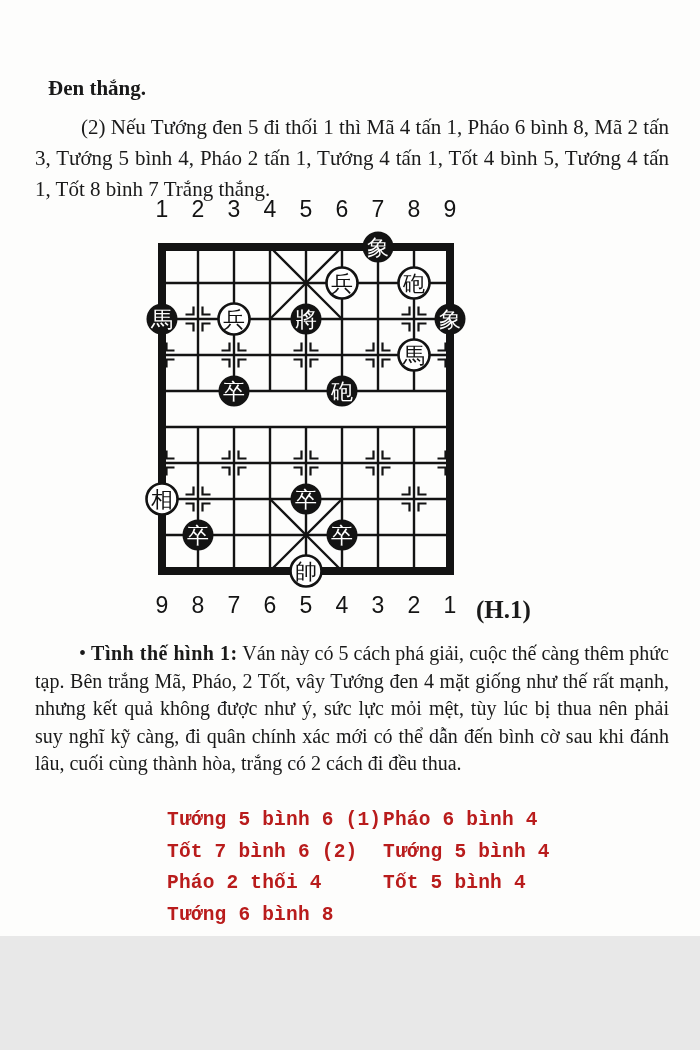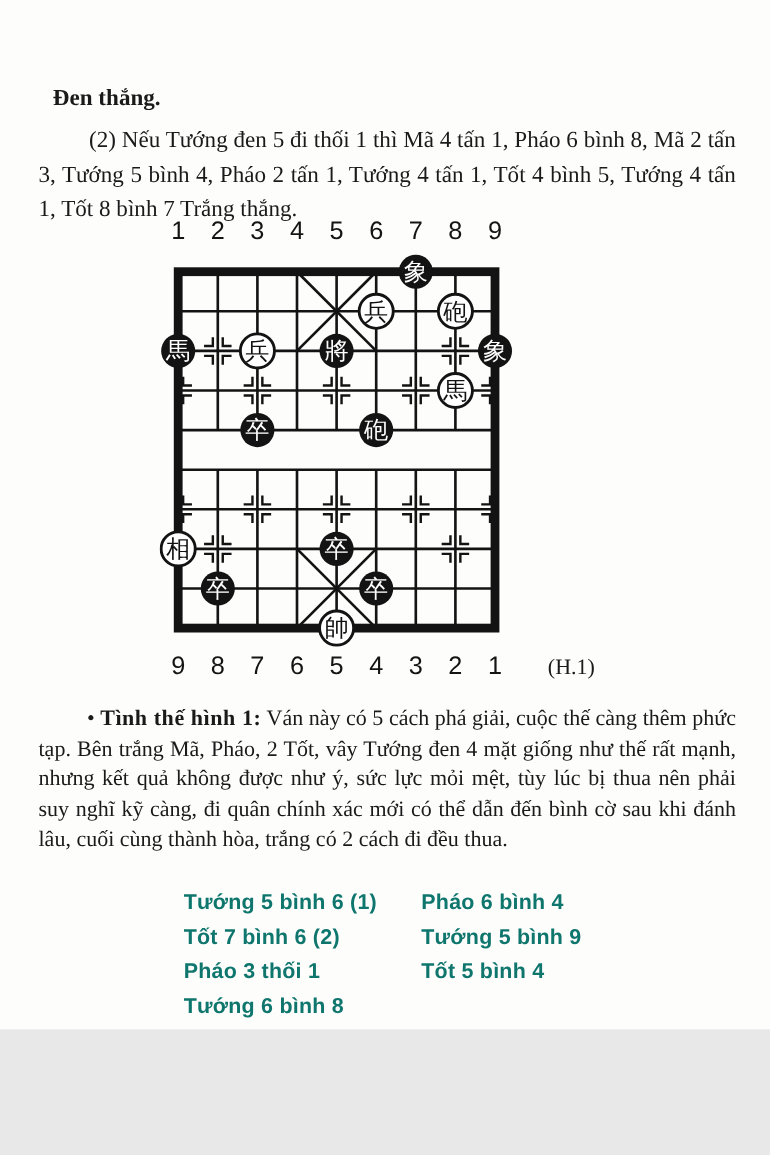--- a/index.html
+++ b/index.html
@@ -9,25 +9,25 @@
   .para{position:absolute;left:35px;width:634px;text-align:justify;}
   .para-variation{top:112px;font-size:21px;line-height:31px;text-indent:46px;}
   .para-analysis{top:640px;font-size:20px;line-height:27.6px;text-indent:44px;}
   .para-analysis b{font-weight:700;letter-spacing:.5px;}
   .board-wrap{position:absolute;left:145px;top:231px;width:322px;height:358px;}
   .file-labels{position:absolute;left:145px;width:322px;height:26px;
                font-family:"Liberation Sans", sans-serif;font-size:23px;color:#141414;}
   .file-labels span{position:absolute;width:26px;text-align:center;top:0;}
   #top-labels{top:196px;}
   #bottom-labels{top:592px;}
-  .figure-label{position:absolute;left:498px;top:596px;font-size:20px;}
+  .figure-label{position:absolute;left:476px;top:596px;font-size:25px;font-weight:bold;}
   .moves{position:absolute;left:167px;top:809px;display:grid;
          grid-template-columns:216px auto;grid-auto-rows:31.5px;
-         font-family:Liberation Sans, sans-serif;font-weight:700;font-size:19.5px;
-         color:#0f766e;letter-spacing:.2px;}
+         font-family:Liberation Mono, monospace;font-weight:700;font-size:19.5px;
+         color:#b91c1c;letter-spacing:.2px;}
   .page-number{position:absolute;left:617px;top:938px;font-size:21px;font-weight:700;}
   .watermark{position:absolute;left:462px;top:996px;width:238px;height:50px;
              font-family:"DejaVu Serif", serif;font-weight:700;font-style:italic;
              font-size:25px;white-space:nowrap;}
   .wm{position:absolute;left:0;top:4px;width:100%;text-align:center;}
   .wm-back{-webkit-text-stroke:5px #161616;color:#161616;}
   .wm-mid{-webkit-text-stroke:2.5px #fff;color:#fff;}
   .wm-front{color:#161616;}
   svg text.glyph{font-family:"Liberation Serif", serif;font-size:22px;text-anchor:middle;}
   svg .pb-txt{fill:#fff;}
@@ -210,22 +210,22 @@
       <span style="left: 292px;">1</span>
     </div>
   <div class="figure-label">(H.1)</div>
 
   <div class="para para-analysis"><span>•</span> <b>Tình thế hình 1:</b> <span>Ván này có 5 cách phá giải, cuộc thế càng thêm phức tạp. Bên trắng Mã, Pháo, 2 Tốt, vây Tướng đen 4 mặt giống như thế rất mạnh, nhưng kết quả không được như ý, sức lực mỏi mệt, tùy lúc bị thua nên phải suy nghĩ kỹ càng, đi quân chính xác mới có thể dẫn đến bình cờ sau khi đánh lâu, cuối cùng thành hòa, trắng có 2 cách đi đều thua.</span></div>
 
   <div class="moves">
     <div>Tướng 5 bình 6 (1)</div>
     <div>Pháo 6 bình 4</div>
     <div>Tốt 7 bình 6 (2)</div>
-    <div>Tướng 5 bình 9</div>
-    <div>Pháo 3 thối 1</div>
+    <div>Tướng 5 bình 4</div>
+    <div>Pháo 2 thối 4</div>
     <div>Tốt 5 bình 4</div>
     <div>Tướng 6 bình 8</div>
   </div>
 
   <div class="page-number">17</div>
 
   <div class="watermark">
     <span class="wm wm-back">Sách Cờ tướng . Com</span>
     <span class="wm wm-mid">Sách Cờ tướng . Com</span>
     <span class="wm wm-front">Sách Cờ tướng . Com</span>

